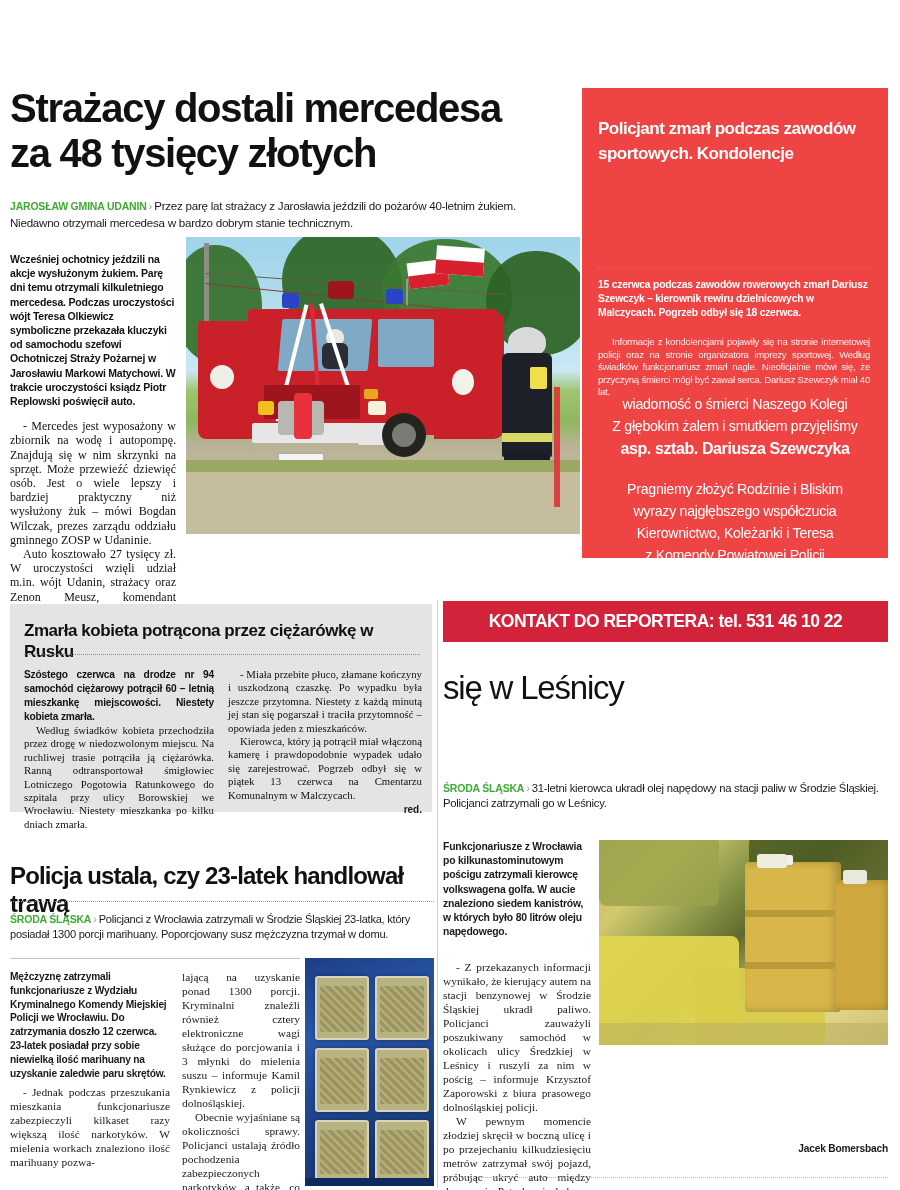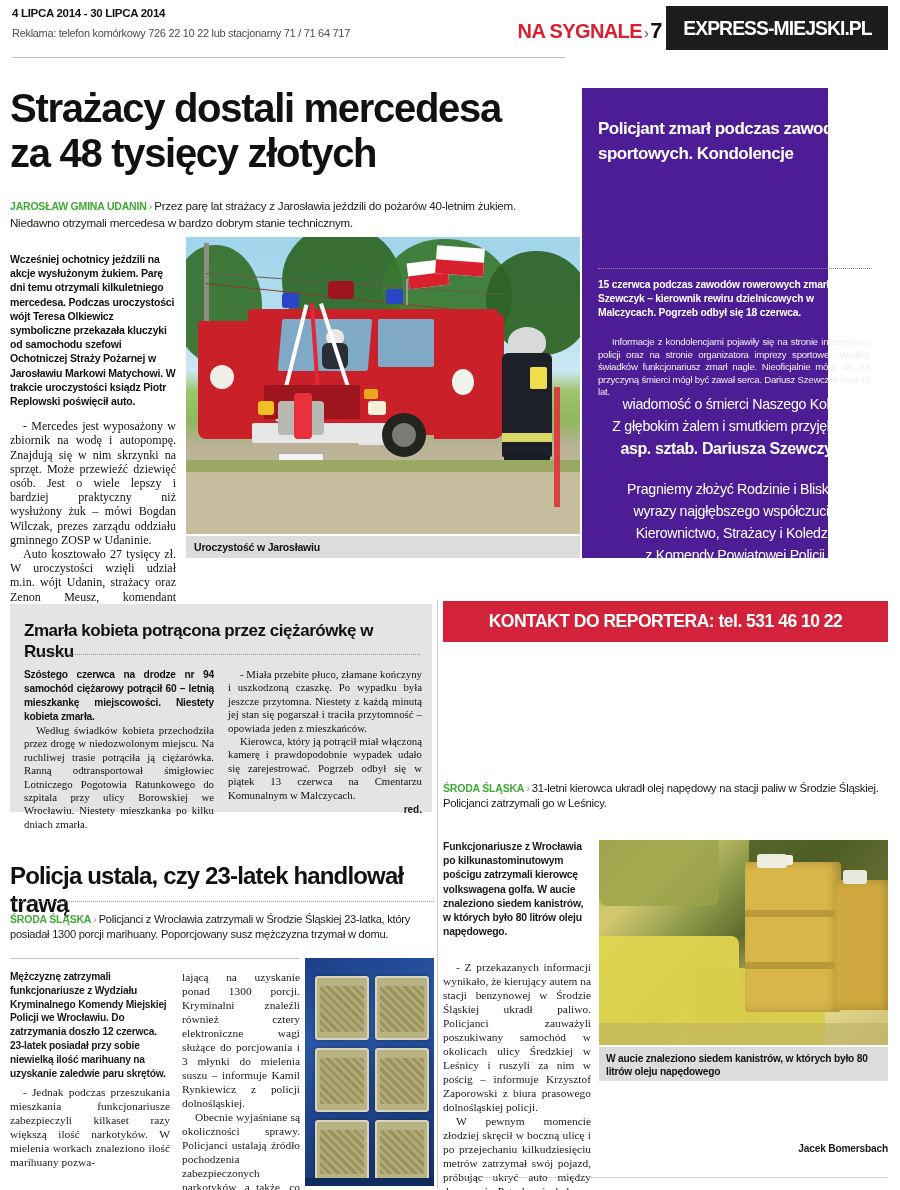--- a/index.html
+++ b/index.html
@@ -47,21 +47,21 @@
   .byline{font-family:"Liberation Sans",sans-serif;font-weight:bold;font-size:10.5px;
        text-align:right;margin-top:3px;letter-spacing:-0.2px;}
 
   
   .photo1{position:absolute;left:186px;top:237px;width:394px;height:297px;overflow:hidden;}
   .cap1{position:absolute;left:186px;top:536px;width:394px;height:22px;background:#dcdcdc;}
   .cap1 span{position:absolute;left:8px;top:5px;font-size:10.5px;font-weight:bold;
       color:#111;letter-spacing:-0.2px;}
 
   
-  .blackbox{position:absolute;left:582px;top:88px;width:246px;height:470px;background:#4c1d95;}
+  .blackbox{position:absolute;left:582px;top:88px;width:306px;height:470px;background:#ef4444;}
   .bb-head{position:absolute;left:16px;top:28px;width:275px;font-size:17px;
      line-height:25px;font-weight:bold;color:#fff;letter-spacing:-0.5px;}
   .bb-dots{position:absolute;left:16px;top:180px;width:274px;border-top:1.5px dotted #8a8a8a;}
   .bb-intro{position:absolute;left:16px;top:190px;width:272px;font-size:10.3px;
      line-height:14px;font-weight:bold;color:#fff;letter-spacing:-0.2px;}
   .bb-body{position:absolute;left:16px;top:248px;width:272px;font-size:9.6px;
      line-height:12.6px;color:#efefef;letter-spacing:-0.25px;text-align:justify;text-indent:14px;}
   .bb-elegy{position:absolute;left:14px;top:305px;width:278px;text-align:center;color:#fff;}
   .bb-elegy .l{font-size:14.2px;line-height:22px;letter-spacing:-0.3px;}
   .bb-elegy .strong{font-size:16px;font-weight:bold;line-height:24px;letter-spacing:-0.4px;}
@@ -165,31 +165,20 @@
   .bag{position:absolute;background:#b9b283;border:2px solid #d8d4bd;border-radius:3px;
      box-shadow:0 0 4px rgba(0,0,0,.35);}
   .bag i{position:absolute;left:6%;top:14%;width:88%;height:76%;
      background:repeating-linear-gradient(45deg,#9a9463 0 3px,#b3ab73 3px 6px);border-radius:2px;display:block;}
 </style>
 </head>
 <body>
 
 <div class="page">
 
-  <div class="masthead">
-    <div class="mh-date">4 LIPCA 2014 - 30 LIPCA 2014</div>
-    <div class="mh-ad">Reklama: telefon komórkowy 726 22 10 22  lub  stacjonarny 71 / 71 64 717</div>
-    <div class="mh-section">
-      <span>NA SYGNALE</span><span class="chev">›</span><span class="pg">7</span>
-    </div>
-    <div class="mh-logo">
-      <span>EXPRESS-MIEJSKI.PL</span>
-    </div>
-    <div class="mh-rule"></div>
-  </div>
 
   <div class="lead-head">
     <div>Strażacy dostali mercedesa</div>
     <div>za 48 tysięcy złotych</div>
   </div>
 
   <div class="lead-lede">
     <span class="kicker">JAROSŁAW GMINA UDANIN</span><span class="kicker-arrow">›</span><span>Przez parę lat strażacy z Jarosławia jeździli do pożarów 40-letnim żukiem. Niedawno otrzymali mercedesa w bardzo dobrym stanie technicznym.</span>
   </div>
 
@@ -261,38 +250,35 @@
     <div class="helmet" style="left:322px;top:90px;width:38px;height:30px;"></div>
     <div class="fireman" style="left:316px;top:116px;width:50px;height:104px;"></div>
     <div class="hivis" style="left:316px;top:196px;width:50px;height:9px;"></div>
     <div style="position:absolute;left:344px;top:130px;width:17px;height:22px;background:#f0df4a;border-radius:2px;"></div>
     <div style="position:absolute;left:318px;top:216px;width:46px;height:60px;background:#1a1d25;border-radius:3px;"></div>
     <div style="position:absolute;left:318px;top:252px;width:46px;height:8px;background:#d9d96a;"></div>
 
     <div style="position:absolute;left:0;bottom:0;width:100%;height:62px;background:#c6bd9f;"></div>
     <div style="position:absolute;left:0;bottom:62px;width:100%;height:12px;background:#9aa864;"></div>
     <div style="position:absolute;left:368px;top:150px;width:6px;height:120px;background:#d8413f;"></div>
-  </div>
-  <div class="cap1">
-    <span>Uroczystość w Jarosławiu</span>
   </div>
 
   <div class="blackbox">
     <div class="bb-head">Policjant zmarł podczas zawodów sportowych. Kondolencje</div>
     <div class="bb-dots"></div>
     <div class="bb-intro">15 czerwca podczas zawodów rowerowych zmarł Dariusz Szewczyk – kierownik rewiru dzielnicowych w Malczycach. Pogrzeb odbył się 18 czerwca.</div>
     <div class="bb-body">Informacje z kondolencjami pojawiły się na stronie internetowej policji oraz na stronie organizatora imprezy sportowej. Według świadków funkcjonariusz zmarł nagle. Nieoficjalnie mówi się, że przyczyną śmierci mógł być zawał serca. Dariusz Szewczyk miał 40 lat.</div>
     <div class="bb-elegy">
       <div class="l">wiadomość o śmierci Naszego Kolegi</div>
       <div class="l">Z głębokim żalem i smutkiem przyjęliśmy</div>
       <div class="strong">asp. sztab. Dariusza Szewczyka</div>
       <div class="bb-gap"></div>
       <div class="l">Pragniemy złożyć Rodzinie i Bliskim</div>
       <div class="l">wyrazy najgłębszego współczucia</div>
-      <div class="l">Kierownictwo, Strażacy i Koledzy</div>
+      <div class="l">Kierownictwo, Koleżanki i Teresa</div>
       <div class="l">z Komendy Powiatowej Policji</div>
       <div class="l">w Środzie Śląskiej</div>
     </div>
   </div>
 
   <div class="greybox">
     <div class="gb-head">Zmarła kobieta potrącona przez ciężarówkę w Rusku</div>
     <div class="gb-dots"></div>
     <div class="gb-c1">
       <div class="gb-bold">Szóstego czerwca na drodze nr 94 samochód ciężarowy potrącił 60 – letnią mieszkankę miejscowości. Niestety kobieta zmarła.</div>
@@ -309,20 +295,21 @@
     </div>
   </div>
 
   <div class="vrule-a"></div>
 
   <div class="redban">
     <span>KONTAKT DO REPORTERA: tel.   531 46 10 22</span>
   </div>
 
   <div class="p2-head">
+    <div>się w Leśnicy</div>
   </div>
   <div class="p2-lede">
     <span class="kicker">ŚRODA ŚLĄSKA</span><span class="kicker-arrow">›</span><span>31-letni kierowca ukradł olej napędowy na stacji paliw w Środzie Śląskiej. Policjanci zatrzymali go w Leśnicy.</span>
   </div>
   <div class="p2-bold">Funkcjonariusze z Wrocławia po kilkunastominutowym pościgu zatrzymali kierowcę volkswagena golfa. W aucie znaleziono siedem kanistrów, w których było 80 litrów oleju napędowego.</div>
   <div class="p2-c1">
     <p>- Z przekazanych informacji wynikało, że kierujący autem na stacji benzynowej w Środzie Śląskiej ukradł paliwo. Policjanci zauważyli poszukiwany samochód w okolicach ulicy Średzkiej w Leśnicy i ruszyli za nim w pościg – informuje Krzysztof Zaporowski z biura prasowego dolnośląskiej policji.</p>
     <p>W pewnym momencie złodziej skręcił w boczną ulicę i po przejechaniu kilkudziesięciu metrów zatrzymał swój pojazd, próbując ukryć auto między drzewami. Patrol zajechał mu drogę, odcinając drogę</p>
   </div>
   <div class="p2-byline">Jacek Bomersbach</div>
@@ -336,23 +323,20 @@
     <div class="can" style="left:146px;top:22px;width:96px;height:150px;">
         <b></b>
       </div>
     <div class="canstrap" style="left:146px;top:70px;width:96px;height:7px;"></div>
     <div class="canstrap" style="left:146px;top:122px;width:96px;height:7px;"></div>
     <div style="position:absolute;left:158px;top:14px;width:30px;height:14px;background:#ececdf;border-radius:3px;"></div>
     <div class="can" style="left:236px;top:40px;width:58px;height:130px;background:#cfa93f;"></div>
     <div style="position:absolute;left:244px;top:30px;width:24px;height:14px;background:#e8e8dd;border-radius:3px;"></div>
     <div style="position:absolute;left:0;bottom:0;width:100%;height:22px;background:#b8ae62;opacity:.55;"></div>
   </div>
-  <div class="cap2">
-    <span>W aucie znaleziono siedem kanistrów, w których było 80 litrów oleju napędowego</span>
-  </div>
 
   <div class="p3-head">Policja ustala, czy 23-latek handlował trawą</div>
   <div class="p3-dots"></div>
   <div class="p3-lede">
     <span class="kicker">ŚRODA ŚLĄSKA</span><span class="kicker-arrow">›</span><span>Policjanci z Wrocławia zatrzymali w Środzie Śląskiej 23-latka, który posiadał 1300 porcji marihuany. Poporcjowany susz mężczyzna trzymał w domu.</span>
   </div>
   <div class="p3-rule"></div>
   <div class="p3-bold">Mężczyznę zatrzymali funkcjonariusze z Wydziału Kryminalnego Komendy Miejskiej Policji we Wrocławiu. Do zatrzymania doszło 12 czerwca. 23-latek posiadał przy sobie niewielką ilość marihuany na uzyskanie zaledwie paru skrętów.</div>
   <div class="p3-c1">
     <p>- Jednak podczas przeszukania mieszkania funkcjonariusze zabezpieczyli kilkaset razy większą ilość narkotyków. W mielenia workach znaleziono ilość marihuany pozwa-</p>

